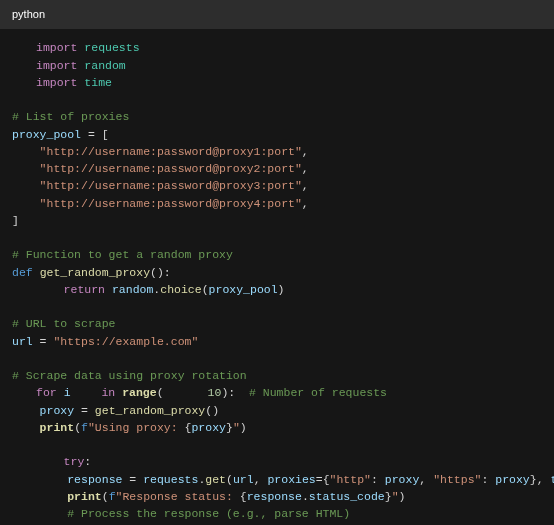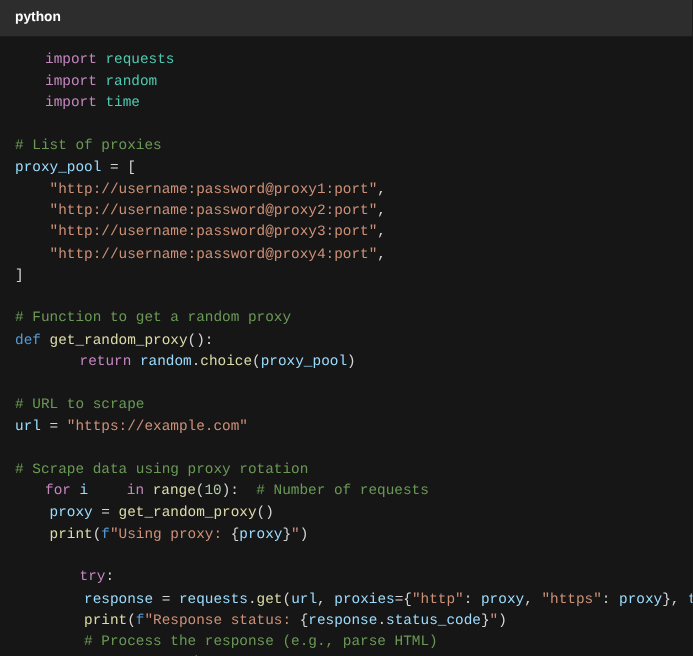--- a/index.html
+++ b/index.html
@@ -14,38 +14,38 @@
       overflow: hidden;
     }
     .header {
       background: #2d2d2d;
       padding: 6px 12px;
       position: relative;
     }
     .lang-label {
       color: #ffffff;
       font-size: 11px;
-      font-weight: bold;
+      font-weight: normal;
       font-family: -apple-system, BlinkMacSystemFont, 'Segoe UI', sans-serif;
     }
     .code-area {
       padding: 10px 12px;
       background: #161616;
       white-space: pre;
       font-family: Consolas, 'Courier New', monospace;
     }
     .kw { color: #c586c0; margin-left: 24px; }
     .mod { color: #4ec9b0; }
     .str { color: #ce9178; }
     .com { color: #6a9955; }
     .fn { color: #dcdcaa; }
-    .num { color: #b5cea8; }
+    .num { color: #b5cea8; margin-left: 44px; }
     .var { color: #9cdcfe; }
     .def { color: #569cd6; }
-    .builtin { color: #dcdcaa; }
+    .builtin { color: #dcdcaa; font-weight: bold; }
     .line { display: block; }
   </style>
 </head>
 <body>
 
 <div class="header">
   <span class="lang-label">python</span>
 </div>
 <div class="code-area" id="code-container"><span class="line"><span class="kw">import</span><span> </span><span class="mod">requests</span></span><span class="line"><span class="kw">import</span><span> </span><span class="mod">random</span></span><span class="line"><span class="kw">import</span><span> </span><span class="mod">time</span></span><span class="line">&nbsp;</span><span class="line"><span class="com"># List of proxies</span></span><span class="line"><span class="var">proxy_pool</span><span> = [</span></span><span class="line"><span>    </span><span class="str">"http://username:password@proxy1:port"</span><span>,</span></span><span class="line"><span>    </span><span class="str">"http://username:password@proxy2:port"</span><span>,</span></span><span class="line"><span>    </span><span class="str">"http://username:password@proxy3:port"</span><span>,</span></span><span class="line"><span>    </span><span class="str">"http://username:password@proxy4:port"</span><span>,</span></span><span class="line"><span>]</span></span><span class="line">&nbsp;</span><span class="line"><span class="com"># Function to get a random proxy</span></span><span class="line"><span class="def">def</span><span> </span><span class="fn">get_random_proxy</span><span>():</span></span><span class="line"><span>    </span><span class="kw">return</span><span> </span><span class="var">random</span><span>.</span><span class="fn">choice</span><span>(</span><span class="var">proxy_pool</span><span>)</span></span><span class="line">&nbsp;</span><span class="line"><span class="com"># URL to scrape</span></span><span class="line"><span class="var">url</span><span> = </span><span class="str">"https://example.com"</span></span><span class="line">&nbsp;</span><span class="line"><span class="com"># Scrape data using proxy rotation</span></span><span class="line"><span class="kw">for</span><span> </span><span class="var">i</span><span> </span><span class="kw">in</span><span> </span><span class="builtin">range</span><span>(</span><span class="num">10</span><span>):  </span><span class="com"># Number of requests</span></span><span class="line"><span>    </span><span class="var">proxy</span><span> = </span><span class="fn">get_random_proxy</span><span>()</span></span><span class="line"><span>    </span><span class="builtin">print</span><span>(</span><span class="def">f</span><span class="str">"Using proxy: </span><span>{</span><span class="var">proxy</span><span>}</span><span class="str">"</span><span>)</span></span><span class="line">&nbsp;</span><span class="line"><span>    </span><span class="kw">try</span><span>:</span></span><span class="line"><span>        </span><span class="var">response</span><span> = </span><span class="var">requests</span><span>.</span><span class="fn">get</span><span>(</span><span class="var">url</span><span>, </span><span class="var">proxies</span><span>={</span><span class="str">"http"</span><span>: </span><span class="var">proxy</span><span>, </span><span class="str">"https"</span><span>: </span><span class="var">proxy</span><span>}, </span><span class="var">timeout</span></span><span class="line"><span>        </span><span class="builtin">print</span><span>(</span><span class="def">f</span><span class="str">"Response status: </span><span>{</span><span class="var">response</span><span>.</span><span class="var">status_code</span><span>}</span><span class="str">"</span><span>)</span></span><span class="line"><span>        </span><span class="com"># Process the response (e.g., parse HTML)</span></span><span class="line"><span>    </span><span class="kw">except</span><span> </span><span class="mod">Exception</span><span> </span><span class="kw">as</span><span> </span><span class="var">e</span><span>:</span></span></div>
 

